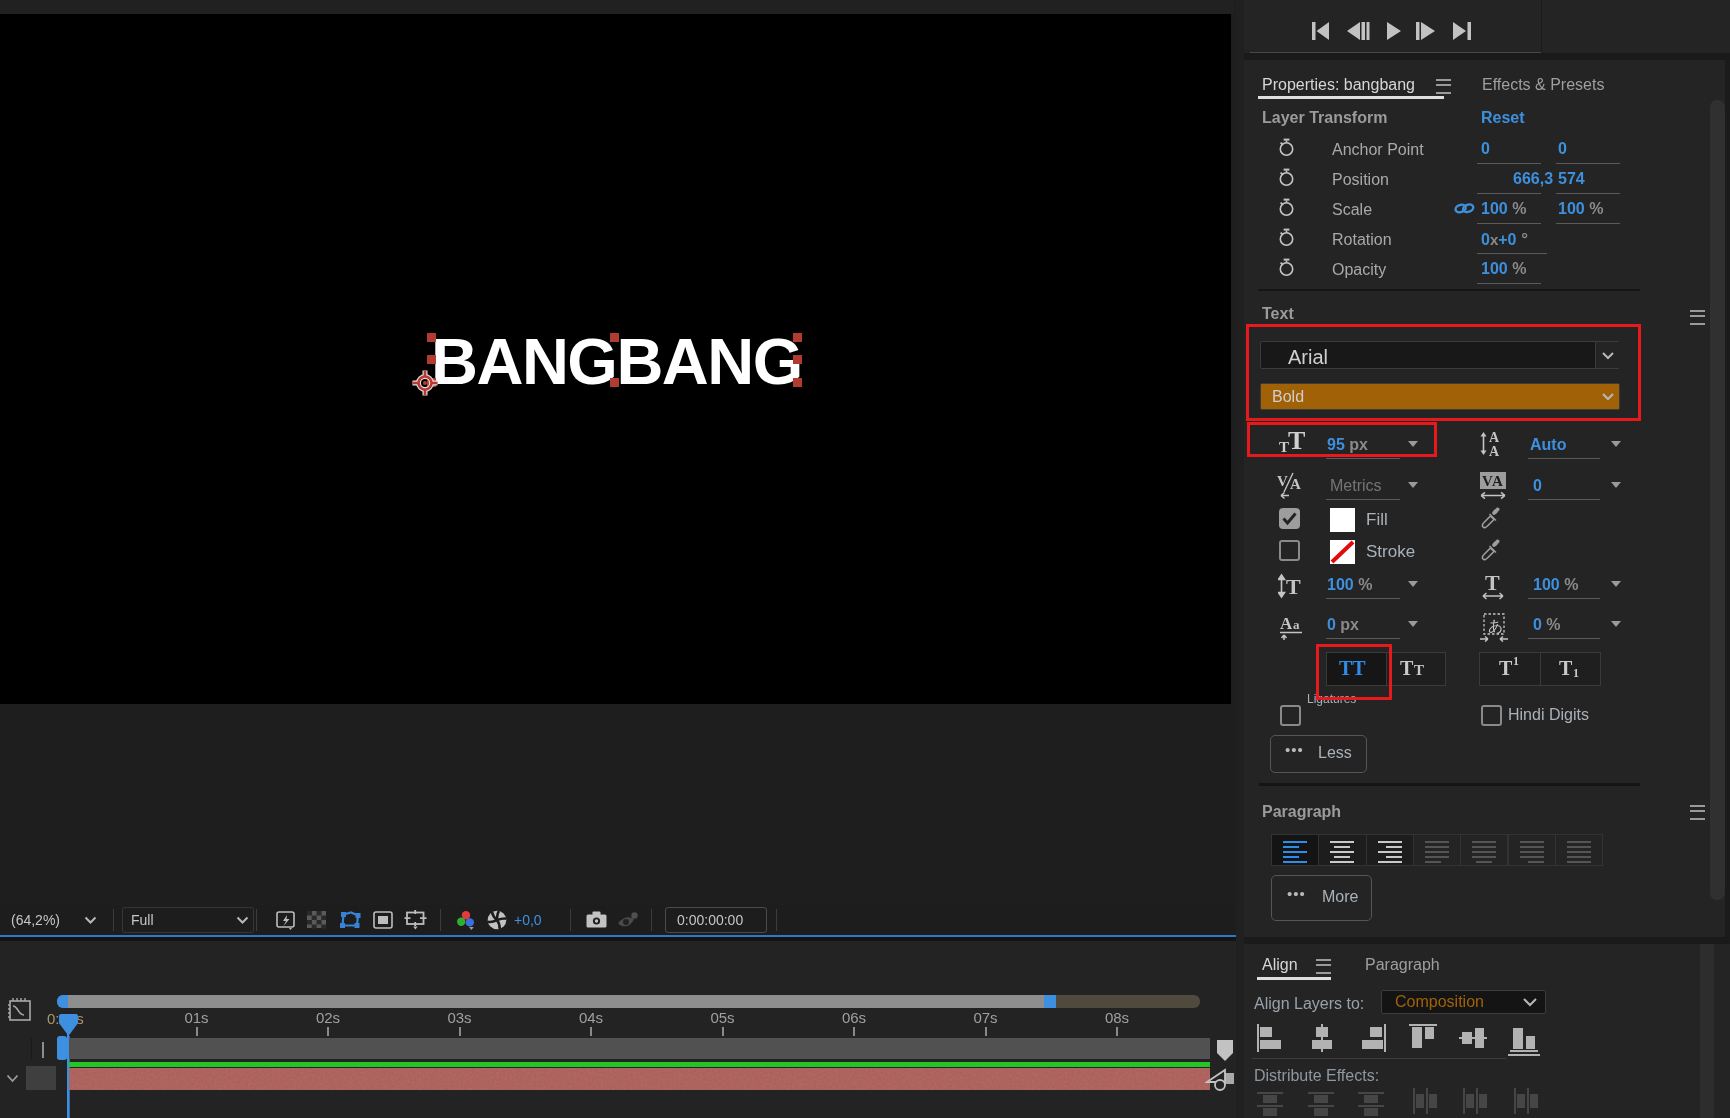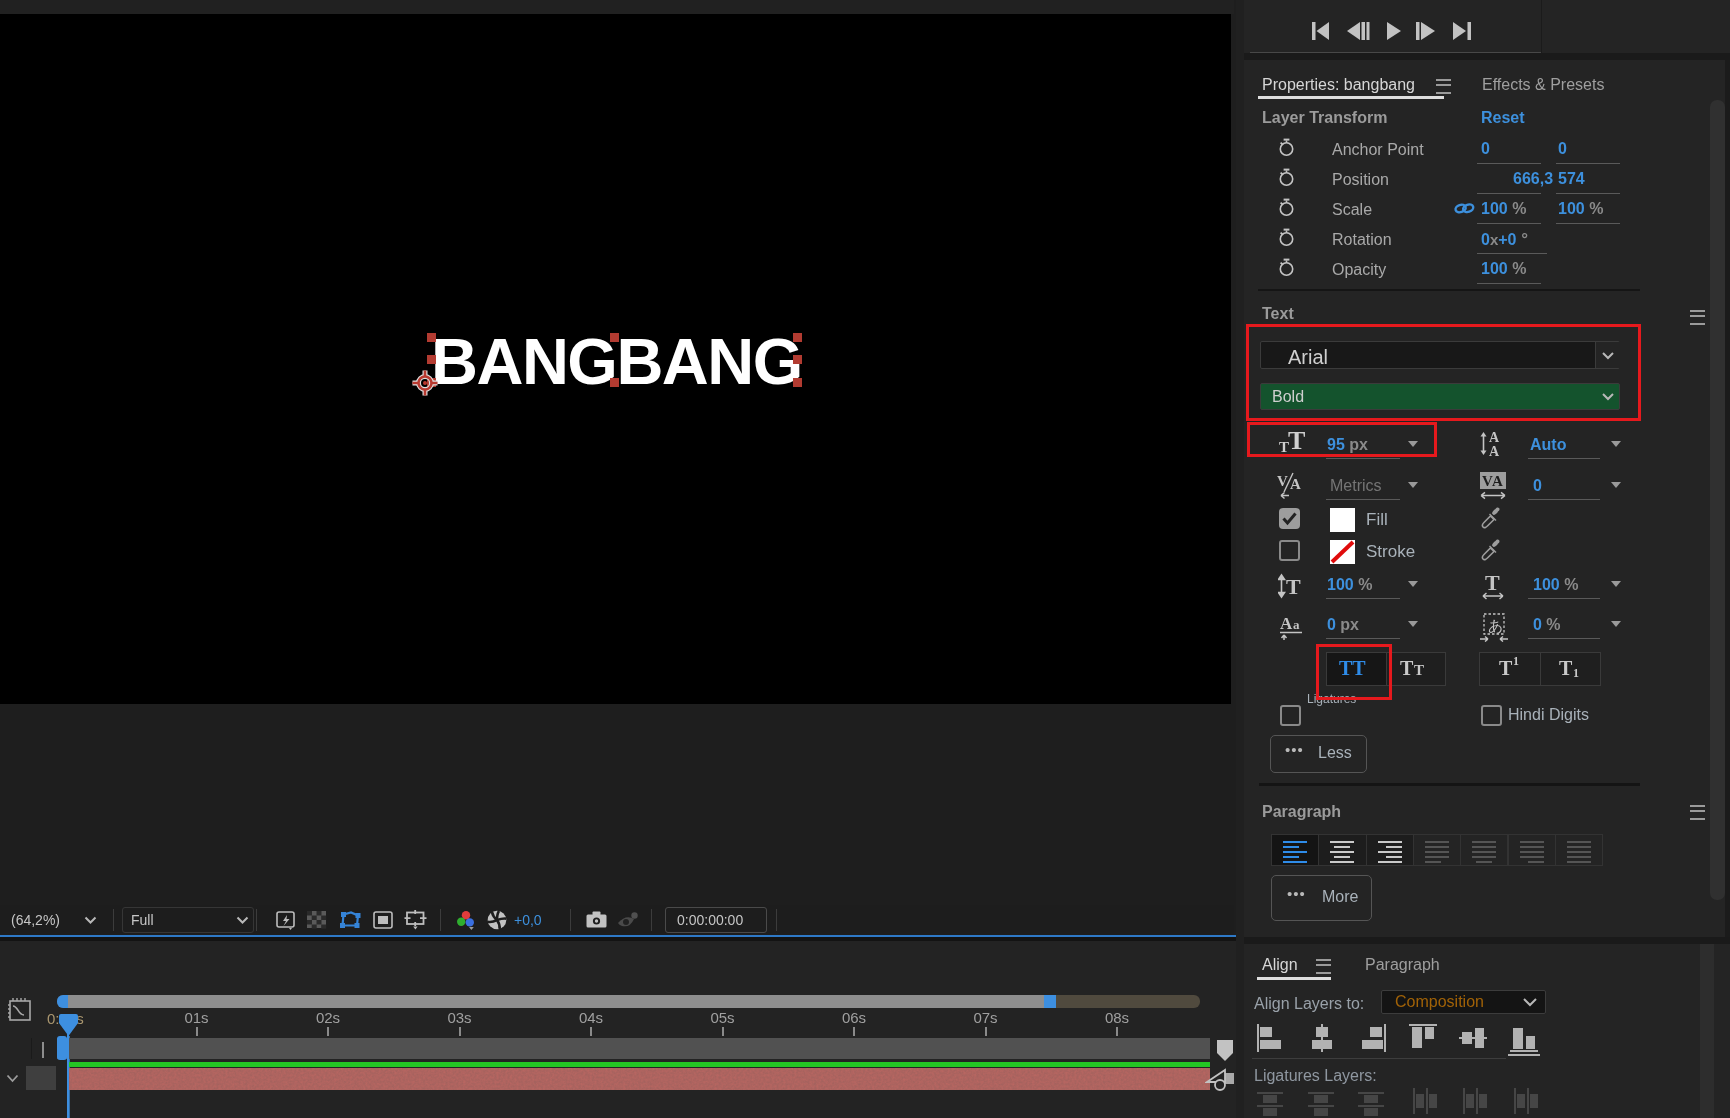--- a/index.html
+++ b/index.html
@@ -327,21 +327,21 @@
     <div class="abs" style="left:2px;top:264px;width:389px;height:91px;border:3px solid #e6191d;"></div>
 
     <div class="abs" style="left:16px;top:281px;width:358px;height:26px;background:#181818;border:1px solid #3b3b3b;border-radius:2px;">
       <div style="position:absolute;left:334px;top:0;width:24px;height:26px;border-left:1px solid #3b3b3b;background:#242424;"></div>
       <span style="position:absolute;left:11px;top:4px;font-size:20px;color:#cfcfcf;margin-left:16px;">Arial</span>
       <svg class="abs" style="left:340px;top:9px;" width="14" height="9">
           <path class="ddchev" d="M2 2 L7 7 L12 2"></path>
         </svg>
     </div>
 
-    <div class="abs" style="left:16px;top:323px;width:358px;height:25px;background:#14532d;border:1px solid #3b3b3b;border-radius:2px;">
+    <div class="abs" style="left:16px;top:323px;width:358px;height:25px;background:#a16207;border:1px solid #3b3b3b;border-radius:2px;">
       <span style="position:absolute;left:11px;top:4px;font-size:16px;color:#cfcfcf;">Bold</span>
       <svg class="abs" style="left:340px;top:8px;" width="14" height="9">
           <path class="ddchev" d="M2 2 L7 7 L12 2"></path>
         </svg>
     </div>
 
     <div class="abs" style="left:3px;top:362px;width:184px;height:29px;border:3px solid #e6191d;"></div>
     <div id="textrows">
 
       <div class="abs" style="left:35px;top:370px;width:28px;height:26px;color:#cfcfcf;font-family:'Liberation Serif',serif;font-weight:bold;">
@@ -579,21 +579,21 @@
           <div style="position: absolute; left: 16px; top: 4px; width: 9px; height: 20px; background: rgb(178, 178, 178);"></div>
         </div>
         <div style="position: absolute; left: 266px; top: 80px; width: 28px; height: 28px;">
           <div style="position: absolute; left: 0px; top: 26px; width: 28px; height: 2px; background: rgb(178, 178, 178);"></div>
           <div style="position: absolute; left: 3px; top: 4px; width: 10px; height: 21px; background: rgb(178, 178, 178);"></div>
           <div style="position: absolute; left: 16px; top: 12px; width: 9px; height: 13px; background: rgb(178, 178, 178);"></div>
           <div style="position: absolute; left: -2px; top: 30px; width: 32px; height: 2px; background: rgb(178, 178, 178);"></div>
         </div>
       </div>
     <div class="abs" style="left:8px;top:114px;width:254px;height:1px;background:#3d3d3d;"></div>
-    <div class="abs" style="left:10px;top:123px;font-size:16px;color:#8f97a0;">Ligatures Layers:</div>
+    <div class="abs" style="left:10px;top:123px;font-size:16px;color:#8f97a0;">Distribute Effects:</div>
     <div id="disticons">
         <div style="position: absolute; left: 13px; top: 144px; width: 28px; height: 28px;">
           <div style="position: absolute; left: 0px; top: 4px; width: 26px; height: 2px; background: rgb(70, 70, 70);"></div>
           <div style="position: absolute; left: 6px; top: 7px; width: 14px; height: 8px; background: rgb(70, 70, 70);"></div>
           <div style="position: absolute; left: 0px; top: 17px; width: 26px; height: 2px; background: rgb(70, 70, 70);"></div>
           <div style="position: absolute; left: 6px; top: 20px; width: 14px; height: 8px; background: rgb(70, 70, 70);"></div>
         </div>
         <div style="position: absolute; left: 64px; top: 144px; width: 28px; height: 28px;">
           <div style="position: absolute; left: 0px; top: 4px; width: 26px; height: 2px; background: rgb(70, 70, 70);"></div>
           <div style="position: absolute; left: 6px; top: 7px; width: 14px; height: 8px; background: rgb(70, 70, 70);"></div>

